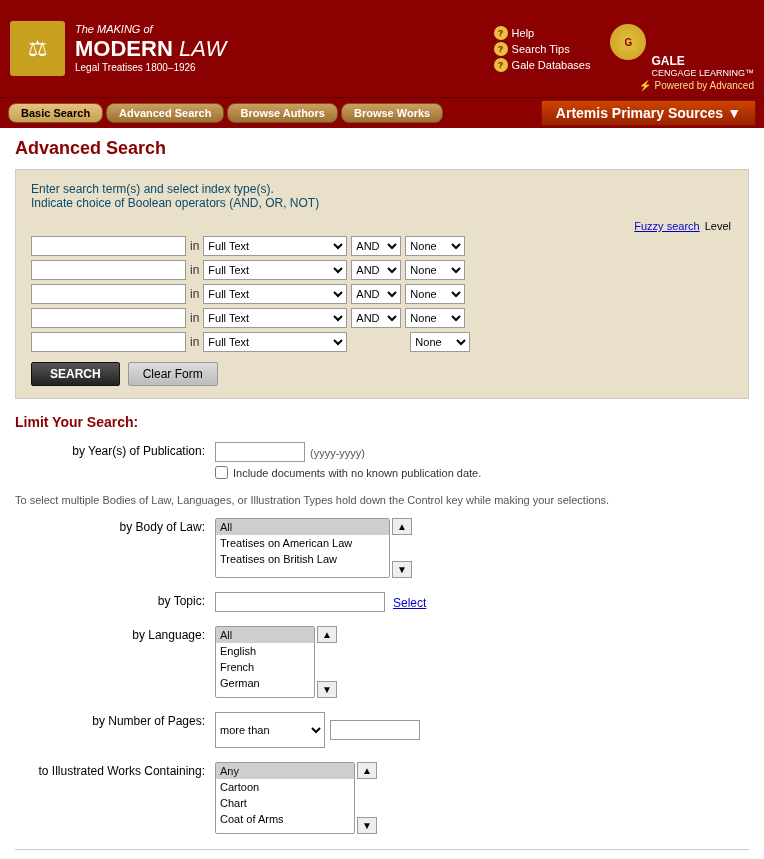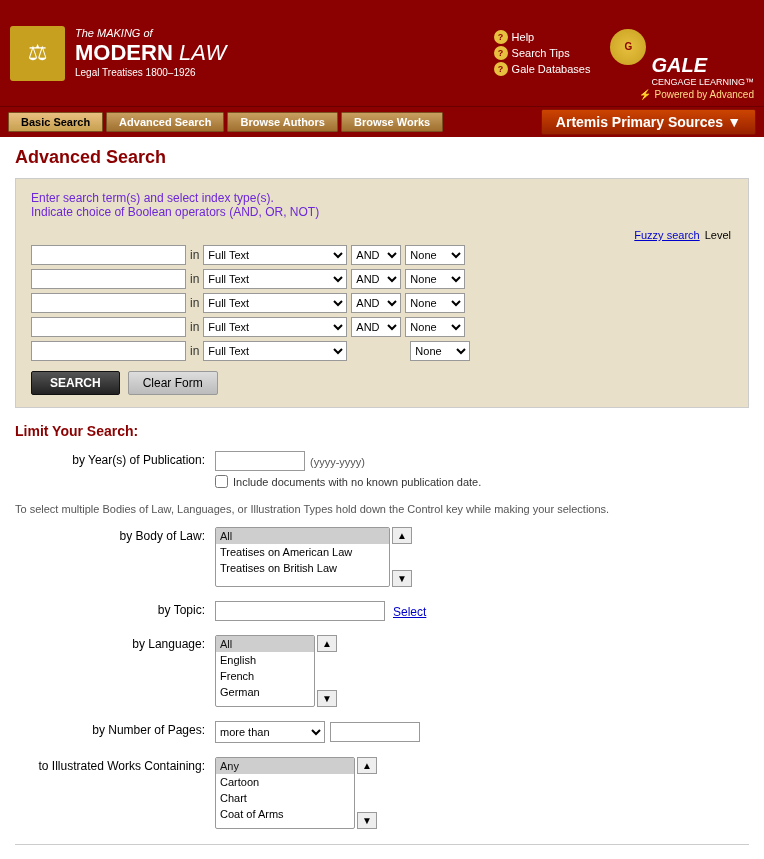--- a/index.html
+++ b/index.html
@@ -91,23 +91,22 @@
       background: radial-gradient(circle, #e8c040, #c8a020);
       border-radius: 50%;
       display: flex;
       align-items: center;
       justify-content: center;
       font-weight: bold;
       font-size: 10px;
       color: #8b0000;
     }
     .gale-text {
-      font-size: 20px;
-      font-weight: bold;
-      font-style: italic;
+      font-size: 12px;
+      font-weight: bold;
       margin-top: 48px;
     }
     .gale-sub {
       font-size: 9px;
     }
     .gale-infotrac {
       font-size: 10px;
       color: #ffdd88;
       margin-top: 2px;
     }
@@ -122,21 +121,21 @@
     }
     .nav-btn {
       background: linear-gradient(to bottom, #c8a060, #a07030);
       color: #fff;
       border: 1px solid #7a5020;
       padding: 3px 12px;
       font-size: 11px;
       font-weight: bold;
       cursor: pointer;
       margin-right: 3px;
-      border-radius: 1px;
+      border-radius: 8px;
     }
     .nav-btn.active {
       background: linear-gradient(to bottom, #e8c080, #c8a050);
       color: #000;
     }
     .artemis-btn {
       margin-left: auto;
       background: linear-gradient(to bottom, #cc4400, #992200);
       color: #fff;
       border: 1px solid #881100;
@@ -164,21 +163,21 @@
     
     .search-box {
       background: #e8e0c8;
       border: 1px solid #ccc;
       padding: 12px 15px;
       margin-bottom: 15px;
     }
     .search-instructions {
       font-size: 12px;
       margin-bottom: 10px;
-      color: #6d28d9;
+      color: #0c4a6e;
     }
     .search-term-input {
       width: 155px;
       height: 20px;
       border: 1px solid #999;
       padding: 2px 4px;
       font-size: 11px;
       background: #fff;
     }
     .search-in-label {
@@ -308,21 +307,21 @@
     }
     .select-link {
       color: #0000cc;
       font-size: 12px;
       text-decoration: underline;
       cursor: pointer;
       margin-left: 8px;
       padding-top: 2px;
     }
     .pages-select {
-      height: 22px;
+      height: 36px;
       font-size: 11px;
       border: 1px solid #999;
       background: #fff;
       width: 110px;
     }
     .pages-input {
       width: 90px;
       height: 20px;
       border: 1px solid #999;
       padding: 2px 4px;

